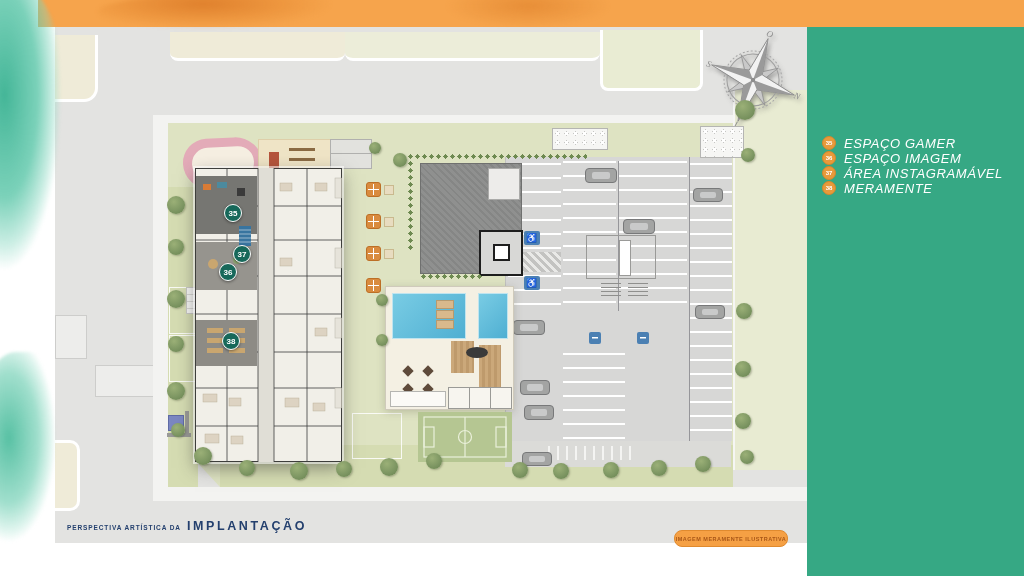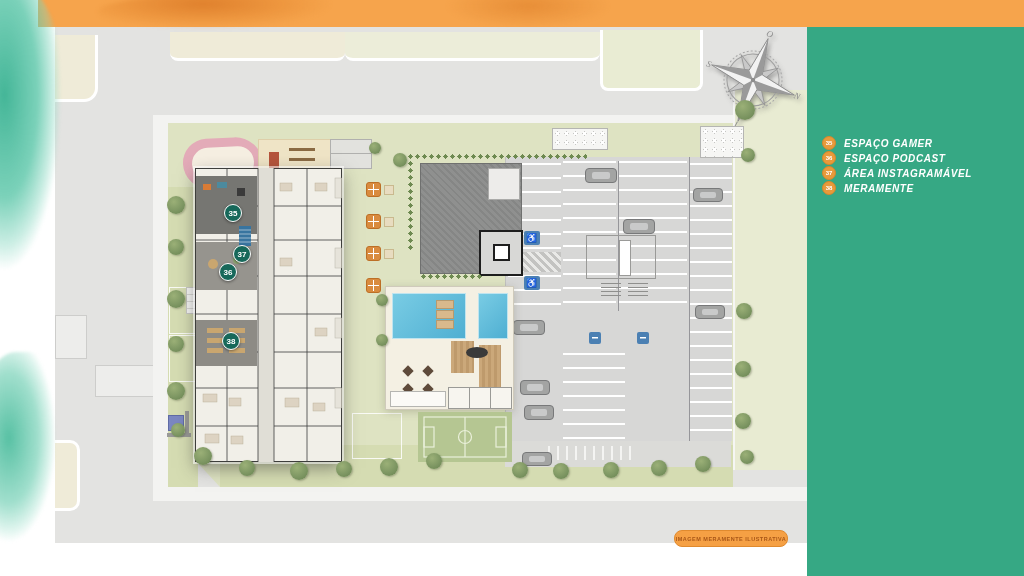--- a/index.html
+++ b/index.html
@@ -11,21 +11,21 @@
   #top-bar{left:38px;top:0;width:986px;height:27px;background:#F6A44C;z-index:5;}
   .bar-smudge{border-radius:50%;filter:blur(2px);}
   #side-panel{left:807px;top:27px;width:217px;height:549px;background:#36A884;z-index:6;}
   #bottom-strip{left:0;top:543px;width:807px;height:33px;background:#ffffff;z-index:4;}
   .wcolor{z-index:7;pointer-events:none;}
 
   
   .legend-row{position:absolute;left:15px;display:flex;align-items:center;gap:8px;height:12px;}
   .legend-badge{width:12px;height:12px;border-radius:50%;background:#E89A3B;border:1px solid #D5882B;
     color:#fff;font-size:6px;font-weight:bold;display:flex;align-items:center;justify-content:center;flex:0 0 auto;}
-  .legend-label{color:#fff;font-size:10px;font-style:italic;font-weight:bold;letter-spacing:.6px;white-space:nowrap;}
+  .legend-label{color:#fff;font-size:13px;font-style:italic;font-weight:normal;letter-spacing:.6px;white-space:nowrap;}
 
   
   #map{left:55px;top:27px;width:752px;height:516px;background:#E3E3E1;z-index:3;overflow:hidden;}
   .lot-beige{background:#EFEBD8;}
   .lot-green{background:#E9ECD3;}
   .sidewalk{background:#F3F3F1;}
   #parcel{left:113px;top:96px;width:565px;height:364px;background:#DEE3C2;
     clip-path:polygon(0 0,100% 0,100% 100%,52px 100%,0 calc(100% - 56px));}
   .lawn{background:#D5DCB2;}
   .plot{border:1px solid rgba(255,255,255,.85);}
@@ -324,20 +324,24 @@
         <circle cx="50" cy="52" r="2.2" fill="#8D8D8D"></circle>
         <g font-family="Liberation Serif, serif" font-style="italic" font-size="9" fill="#8F8F8F" text-anchor="middle">
           <text x="50" y="6">O</text>
           <text x="97" y="55">N</text>
           <text x="50" y="103">L</text>
           <text x="3" y="55">S</text>
         </g>
       </g>
     </svg>
 
+    <div id="caption" class="abs">
+      <span class="pfx">PERSPECTIVA ARTÍSTICA DA</span>
+      <span class="ttl">IMPLANTAÇÃO</span>
+    </div>
   <div class="abs tree" style="left: 112px; top: 169px; width: 18px; height: 18px;"></div>
       <div class="abs tree" style="left: 113px; top: 212px; width: 16px; height: 16px;"></div>
       <div class="abs tree" style="left: 112px; top: 263px; width: 18px; height: 18px;"></div>
       <div class="abs tree" style="left: 113px; top: 309px; width: 16px; height: 16px;"></div>
       <div class="abs tree" style="left: 112px; top: 355px; width: 18px; height: 18px;"></div>
       <div class="abs tree" style="left: 116px; top: 396px; width: 14px; height: 14px;"></div>
       <div class="abs tree" style="left: 139px; top: 420px; width: 18px; height: 18px;"></div>
       <div class="abs tree" style="left: 184px; top: 433px; width: 16px; height: 16px;"></div>
       <div class="abs tree" style="left: 235px; top: 435px; width: 18px; height: 18px;"></div>
       <div class="abs tree" style="left: 281px; top: 434px; width: 16px; height: 16px;"></div>
@@ -384,21 +388,21 @@
       </div>
     </div>
 
   <div id="side-panel" class="abs">
     <div class="legend-row" style="top:110px;">
       <span class="legend-badge">35</span>
       <span class="legend-label">ESPAÇO GAMER</span>
     </div>
     <div class="legend-row" style="top:125px;">
       <span class="legend-badge">36</span>
-      <span class="legend-label">ESPAÇO PODCAST</span>
+      <span class="legend-label">ESPAÇO IMAGEM</span>
     </div>
     <div class="legend-row" style="top:140px;">
       <span class="legend-badge">37</span>
       <span class="legend-label">ÁREA INSTAGRAMÁVEL</span>
     </div>
     <div class="legend-row" style="top:155px;">
       <span class="legend-badge">38</span>
       <span class="legend-label">MERAMENTE</span>
     </div>
   </div>

